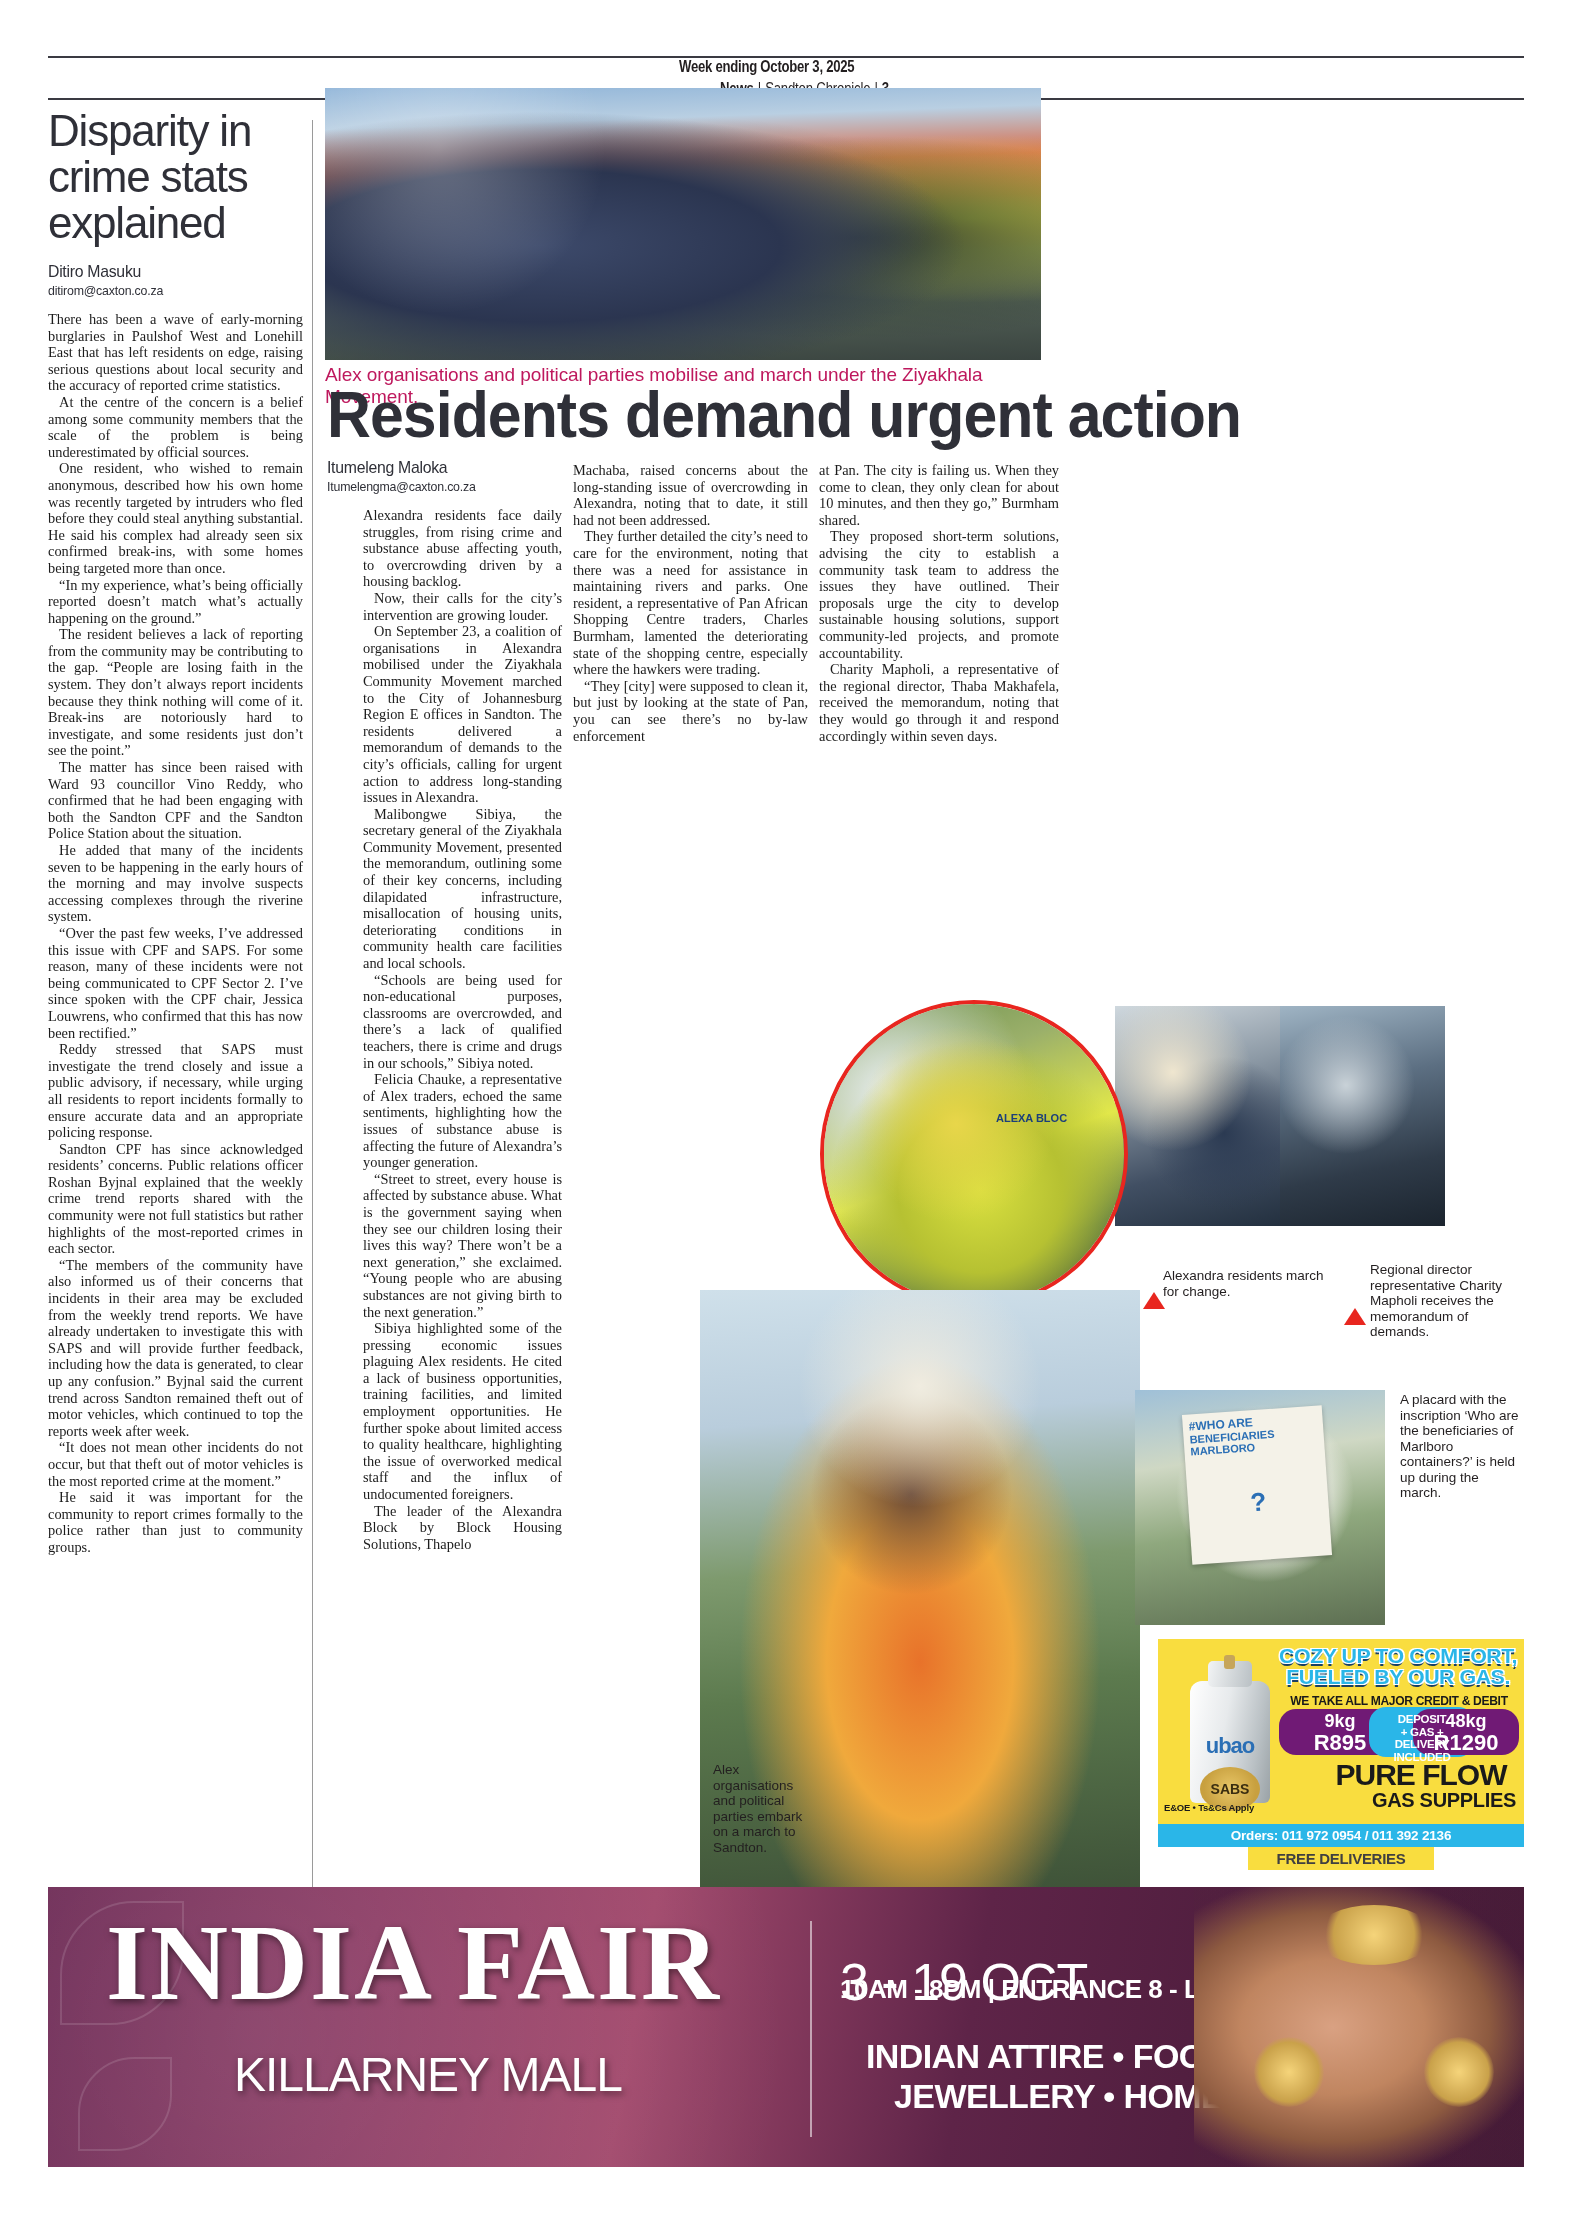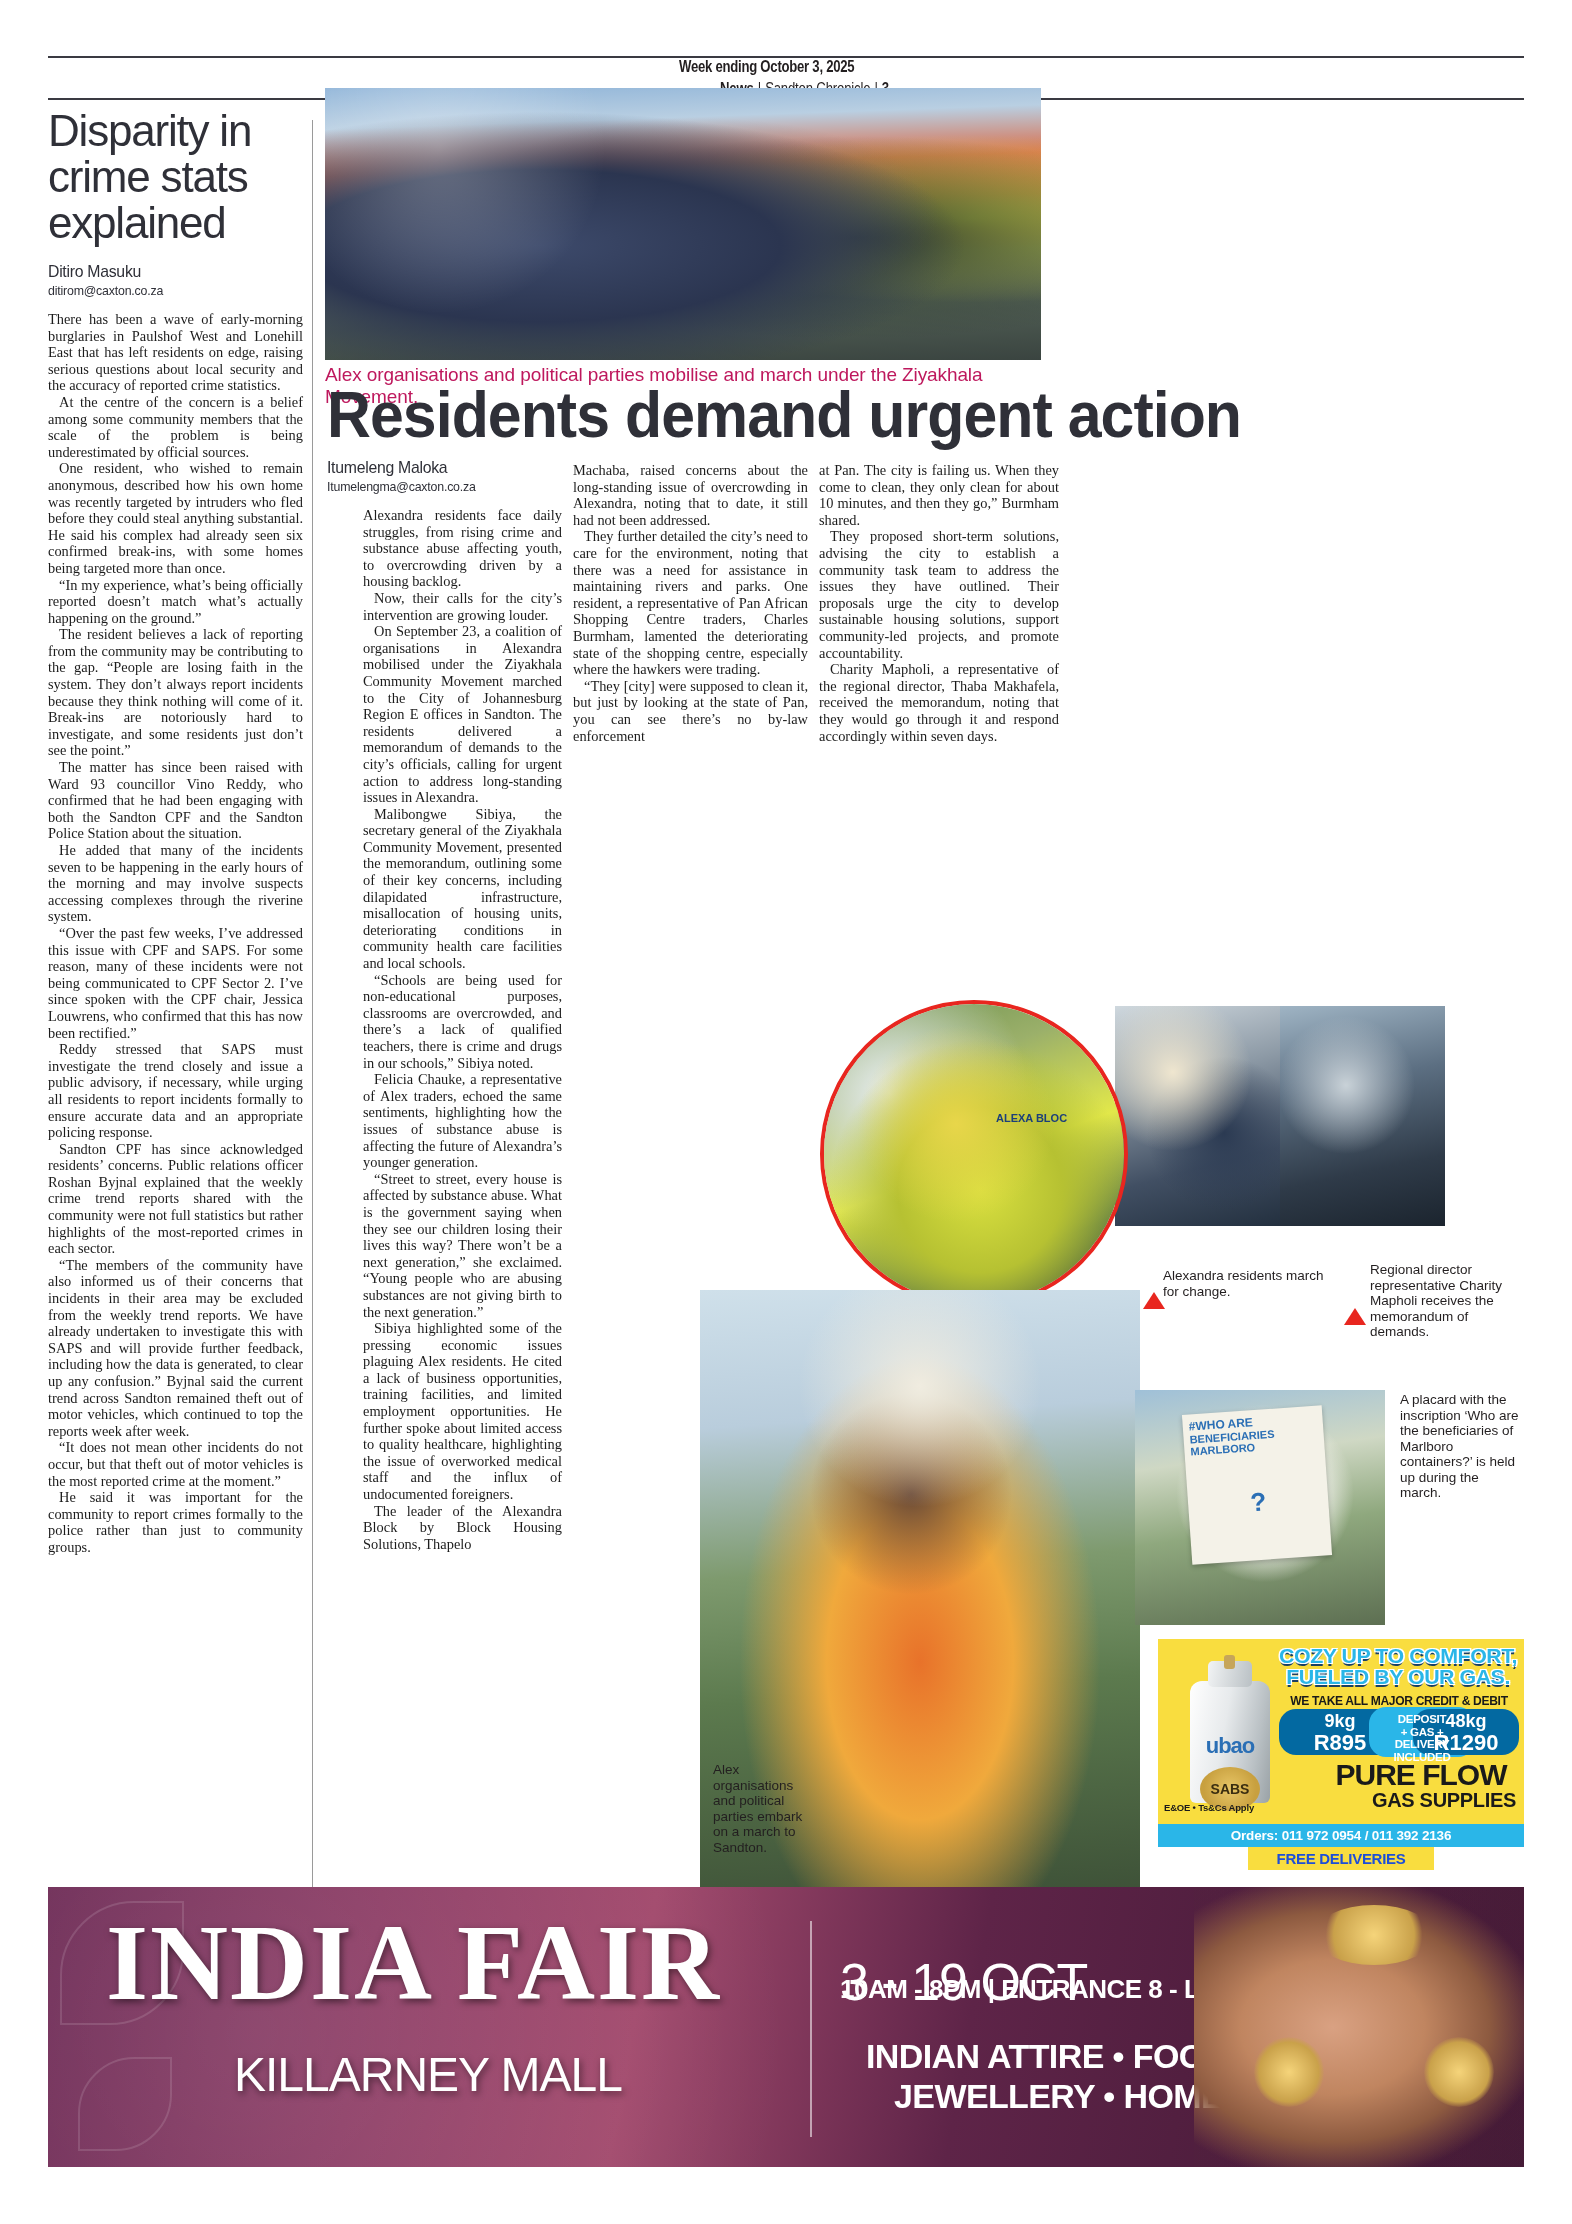--- a/index.html
+++ b/index.html
@@ -115,21 +115,21 @@
       -1.4px  1.4px 0 #fff, 1.4px  1.4px 0 #fff,
       0 2.6px 0 #1b3f63;
     transform:scaleX(1.02);transform-origin:center top;
   }
   .gas-sub{
     position:absolute;left:118px;top:55px;width:246px;text-align:center;
     font-weight:700;font-size:12.6px;color:#1a1a1a;letter-spacing:-.35px;
     transform:scaleX(.96);transform-origin:center top;
   }
   .pill{
-    position:absolute;background:#0369a1;border-radius:17px;
+    position:absolute;background:#701a75;border-radius:17px;
     display:flex;align-items:center;justify-content:center;
     color:#fff;text-align:center;
   }
   .pill .kg{font-weight:700;font-size:18px;line-height:20px;}
   .pill .pr{font-weight:700;font-size:22px;line-height:23px;}
   .gas-mid{
     position:absolute;left:231px;top:74px;width:66px;text-align:center;
     color:#fff;font-weight:700;font-size:11.5px;line-height:12.6px;
     letter-spacing:-.3px;z-index:3;
   }
@@ -150,21 +150,21 @@
     position:absolute;left:16px;top:16px;width:112px;height:150px;
   }
   .orders{
     position:absolute;left:1158px;top:1824px;width:366px;height:23px;
     background:#2ab6e8;color:#fff;display:flex;align-items:center;
     justify-content:center;font-family:"Liberation Sans",sans-serif;
     font-weight:700;font-size:13.5px;letter-spacing:-.2px;
   }
   .freedel{
     position:absolute;left:1248px;top:1847px;width:186px;height:23px;
-    background:#f9dd3f;color:#1d4ed8;display:flex;align-items:center;
+    background:#f9dd3f;color:#404040;display:flex;align-items:center;
     justify-content:center;font-family:"Liberation Sans",sans-serif;
     font-weight:700;font-size:15px;letter-spacing:-.3px;
   }
 
   
   .indiaad{
     position:absolute;left:48px;top:1887px;width:1476px;height:280px;
     overflow:hidden;
     background:
       radial-gradient(circle at 14% 52%, rgba(255,255,255,.10), transparent 42%),

